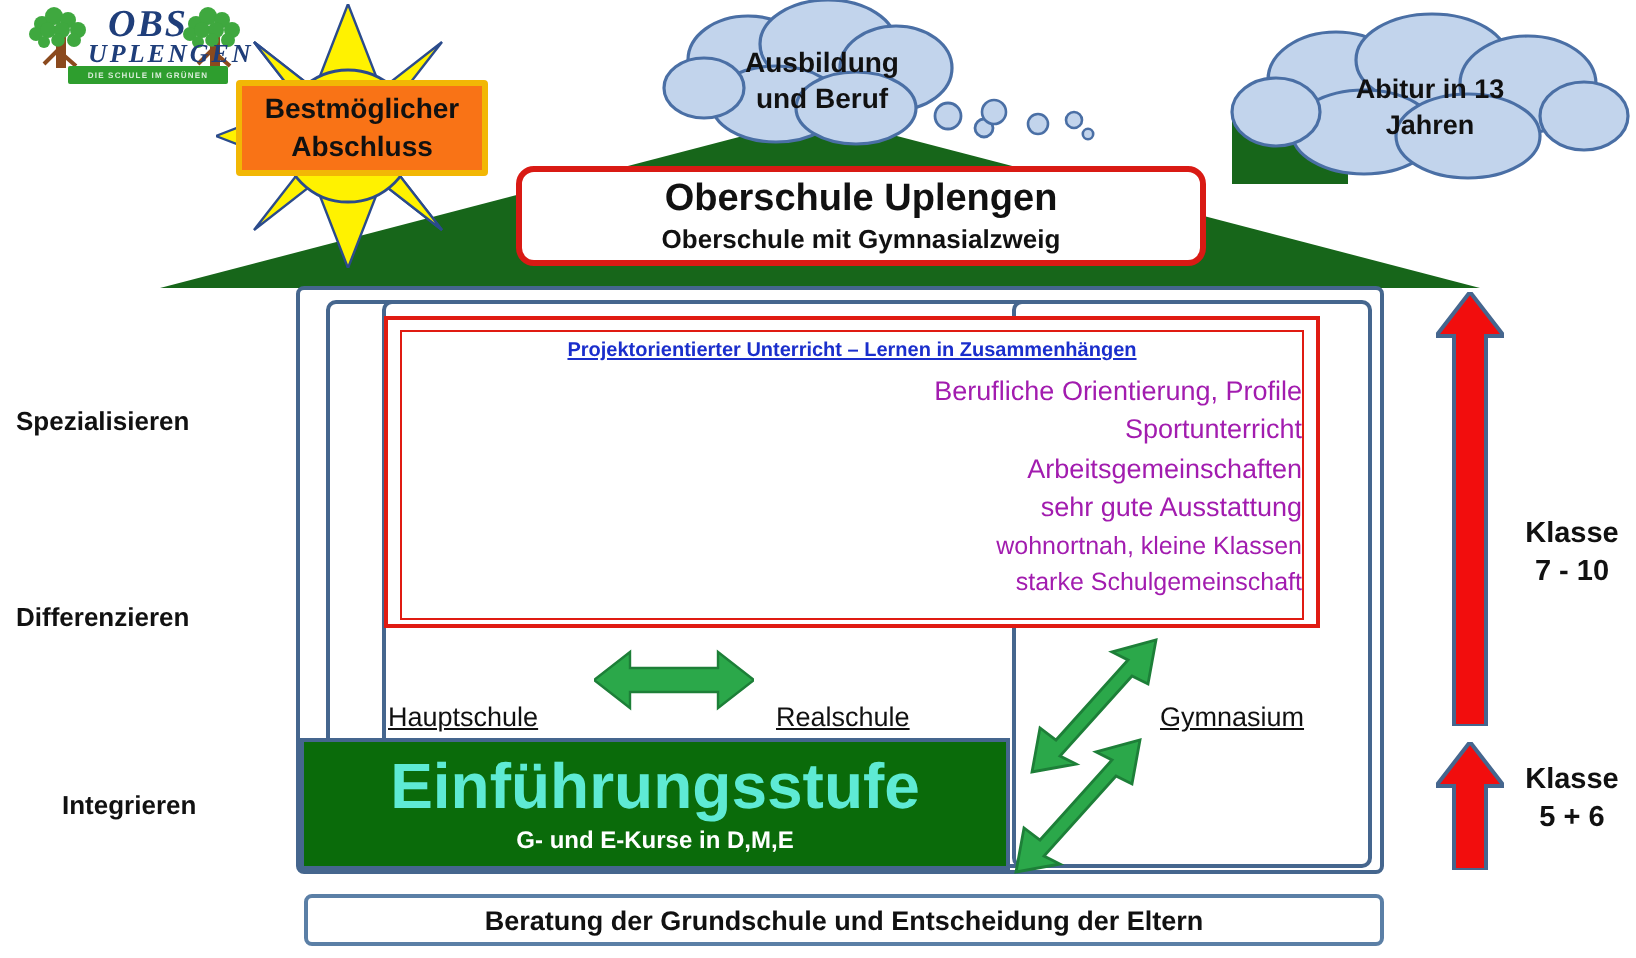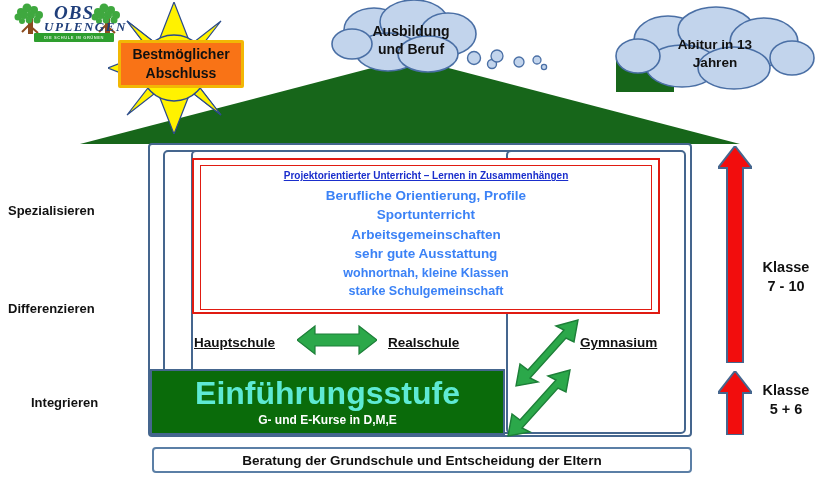--- a/index.html
+++ b/index.html
@@ -89,28 +89,28 @@
   .redbox-inner{
     border:1px solid #E01B12;height:100%;box-sizing:border-box;
     padding-top:4px;
   }
   .rb-head{
     font-size:10px;font-weight:bold;color:#1A2ECC;
     text-decoration:underline;line-height:1.2;margin-bottom:4px;
     white-space:nowrap;
   }
   .rb-line{
-    font-size:13.5px;font-weight:bold;color:#3b82f6;line-height:1.44;
+    font-size:13.5px;font-weight:normal;color:#a21caf;line-height:1.44;text-align:right;
   }
   .rb-line.sm{font-size:12.5px;}
 
   
   .schoollabel{
-    position:absolute;font-size:13.5px;font-weight:bold;color:#111;
-    text-decoration:underline;white-space:nowrap;
+    position:absolute;font-size:13.5px;font-weight:normal;color:#111;
+    text-decoration:underline;white-space:nowrap;margin-top:16px;
   }
 
   
   .greenbox{
     left:150px;top:369px;width:355px;height:66px;
     background:#0A6B0A;border:2px solid #45668E;box-sizing:border-box;
     display:flex;flex-direction:column;align-items:center;justify-content:center;
   }
   .greenbox .g1{color:#5eead4;font-size:32px;font-weight:bold;line-height:1.1;}
   .greenbox .g2{color:#ffffff;font-size:12px;font-weight:bold;line-height:1.2;margin-top:2px;}
@@ -256,20 +256,24 @@
         <ellipse cx="26" cy="50" rx="22" ry="17"></ellipse>
         <ellipse cx="180" cy="52" rx="22" ry="17"></ellipse>
       </g>
     </svg>
     <div class="cloudtext" style="left:0;top:30px;width:206px;font-size:13.5px;">
       <div>Abitur in 13</div>
       <div>Jahren</div>
     </div>
   </div>
 
+  <div class="abs titlebox">
+    <div class="t1">Oberschule Uplengen</div>
+    <div class="t2">Oberschule mit Gymnasialzweig</div>
+  </div>
 
   <div class="abs housebox"></div>
 
   <div class="abs col" style="left:163px;top:150px;width:350px;height:226px;"></div>
   <div class="abs col" style="left:191px;top:150px;width:385px;height:284px;"></div>
   <div class="abs col" style="left:506px;top:150px;width:180px;height:284px;"></div>
 
   <div class="abs redbox">
     <div class="redbox-inner">
       <div class="rb-head">Projektorientierter Unterricht – Lernen in Zusammenhängen</div>

